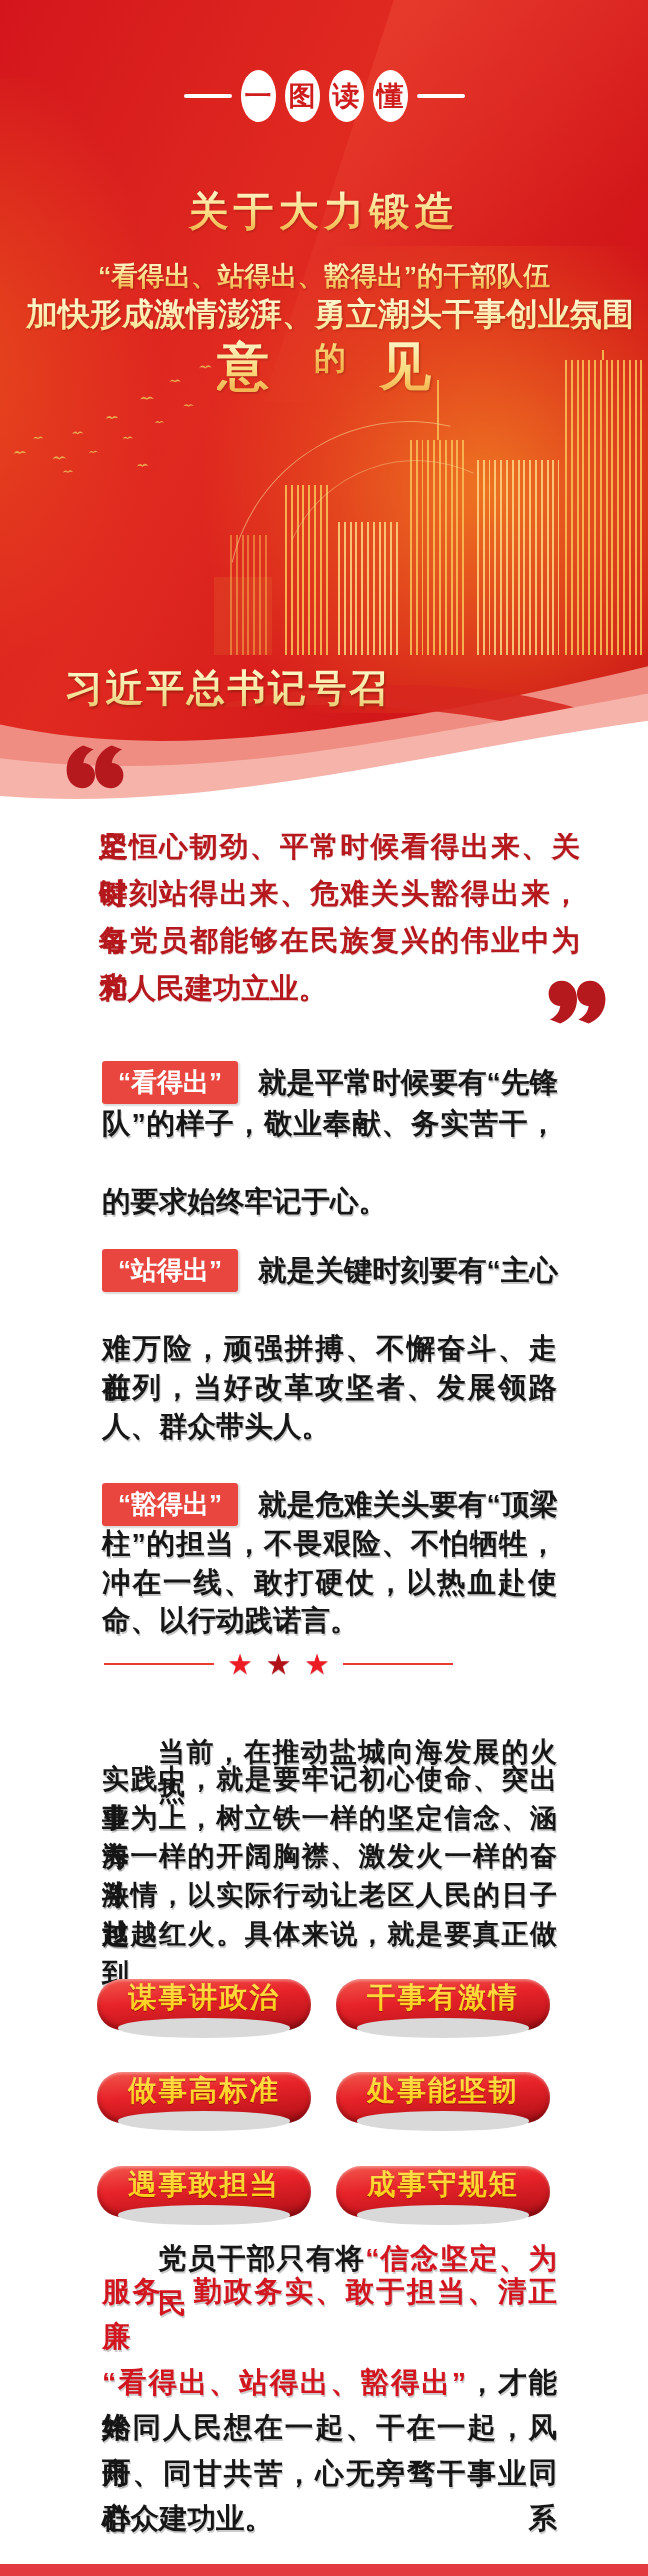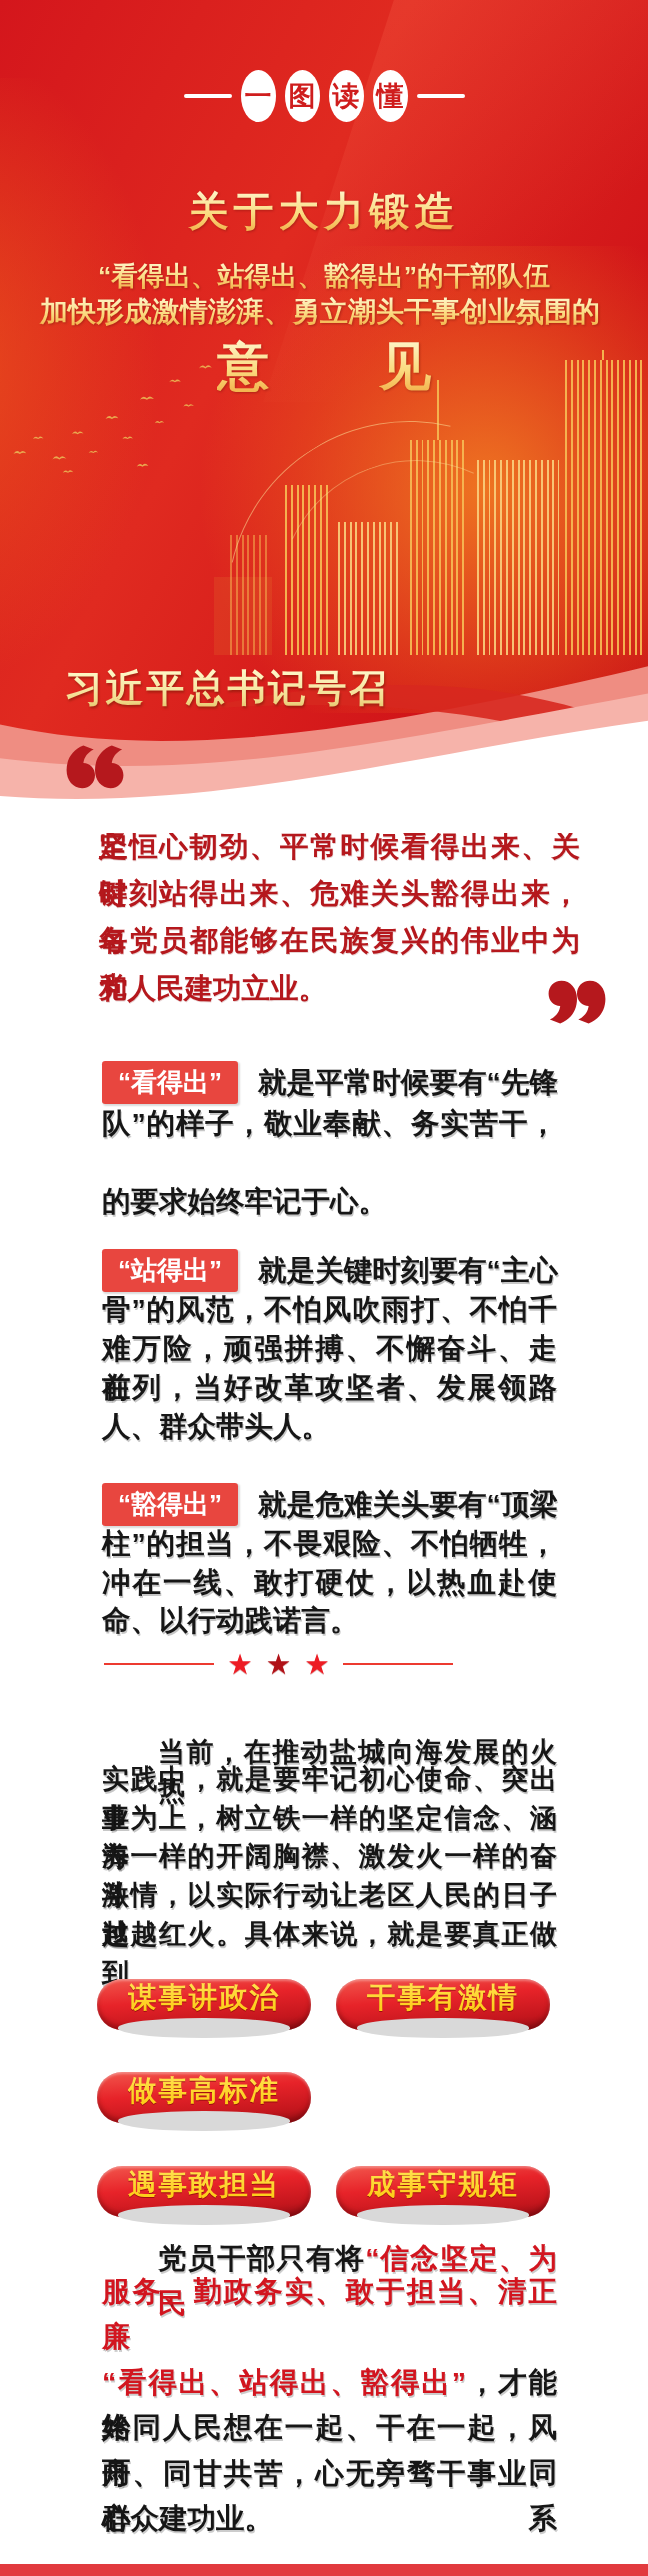--- a/index.html
+++ b/index.html
@@ -24,21 +24,21 @@
   .badge-oval{width:35px;height:52px;background:#ffffff;border-radius:50%;
         display:flex;align-items:center;justify-content:center;}
   .badge-oval span{font-size:27px;color:#cf1d1d;}
 
   .gold{background:linear-gradient(180deg,#fef7cf 8%,#fbda7e 55%,#f0a73e 96%);
         -webkit-background-clip:text;background-clip:text;color:transparent;
         filter:drop-shadow(1.3px 1.9px 1.3px rgba(120,20,10,.45));}
   .hero-title{position:absolute;left:0;top:184px;width:648px;text-align:center;
         font-size:40px;letter-spacing:5.2px;}
   .hero-sub1{position:absolute;left:0;top:258px;width:648px;text-align:center;font-size:26.6px;}
-  .hero-sub2{position:absolute;left:8px;top:293px;width:624px;text-align:center;font-size:28px;}
+  .hero-sub2{position:absolute;left:18px;top:293px;width:624px;text-align:center;font-size:32px;}
   .hero-title2{position:absolute;left:0;top:332px;width:648px;display:flex;
         justify-content:center;gap:110px;font-size:52px;}
 
   
   .skyline{position:absolute;left:201px;top:350px;width:447px;height:305px;}
   .bld{position:absolute;bottom:0;
         background:repeating-linear-gradient(90deg,rgba(246,183,82,.95) 0 1.9px,rgba(246,183,82,0) 1.9px 5.8px);}
   .bld.light{background:repeating-linear-gradient(90deg,rgba(250,208,125,.9) 0 1.9px,rgba(250,208,125,0) 1.9px 5.8px);}
   .bld.dim{opacity:.55;}
   .antenna{position:absolute;width:1.9px;background:#f4b24e;}
@@ -198,21 +198,20 @@
     </g>
   </svg>
 
   <div class="s-badge" style="top:1061px;">“看得出”</div>
   <div class="s-first" style="top:1061px;">就是平常时候要有“先锋</div>
   <div class="b-line" style="top:1104px;">队”的样子，敬业奉献、务实苦干，</div>
   <div class="b-line" style="top:1182px;text-align-last:left;">的要求始终牢记于心。</div>
 
   <div class="s-badge" style="top:1249px;">“站得出”</div>
   <div class="s-first" style="top:1249px;">就是关键时刻要有“主心</div>
-  <div class="b-line" style="top:1290px;">骨”的风范，不怕风吹雨打、不怕千</div>
   <div class="b-line" style="top:1329px;">难万险，顽强拼搏、不懈奋斗、走在</div>
   <div class="b-line" style="top:1368px;">前列，当好改革攻坚者、发展领路</div>
   <div class="b-line" style="top:1407px;text-align-last:left;">人、群众带头人。</div>
 
   <div class="s-badge" style="top:1483px;">“豁得出”</div>
   <div class="s-first" style="top:1483px;">就是危难关头要有“顶梁</div>
   <div class="b-line" style="top:1524px;">柱”的担当，不畏艰险、不怕牺牲，</div>
   <div class="b-line" style="top:1563px;">冲在一线、敢打硬仗，以热血赴使</div>
   <div class="b-line" style="top:1601px;text-align-last:left;">命、以行动践诺言。</div>
 
@@ -233,20 +232,23 @@
 
   <div class="pill" style="left:97px;top:1979px;">
       <span>谋事讲政治</span>
     </div>
   <div class="pill" style="left:336px;top:1979px;">
       <span>干事有激情</span>
     </div>
   <div class="pill" style="left:97px;top:2072px;">
       <span>做事高标准</span>
     </div>
+  <div class="pill" style="left:336px;top:2072px;">
+      <span>处事能坚韧</span>
+    </div>
   <div class="pill" style="left:97px;top:2166px;">
       <span>遇事敢担当</span>
     </div>
   <div class="pill" style="left:336px;top:2166px;">
       <span>成事守规矩</span>
     </div>
 
   <div class="p2-line indent" style="top:2224px;">
     <span>党员干部只有将</span><span class="red">“信念坚定、为民</span>
   </div>

